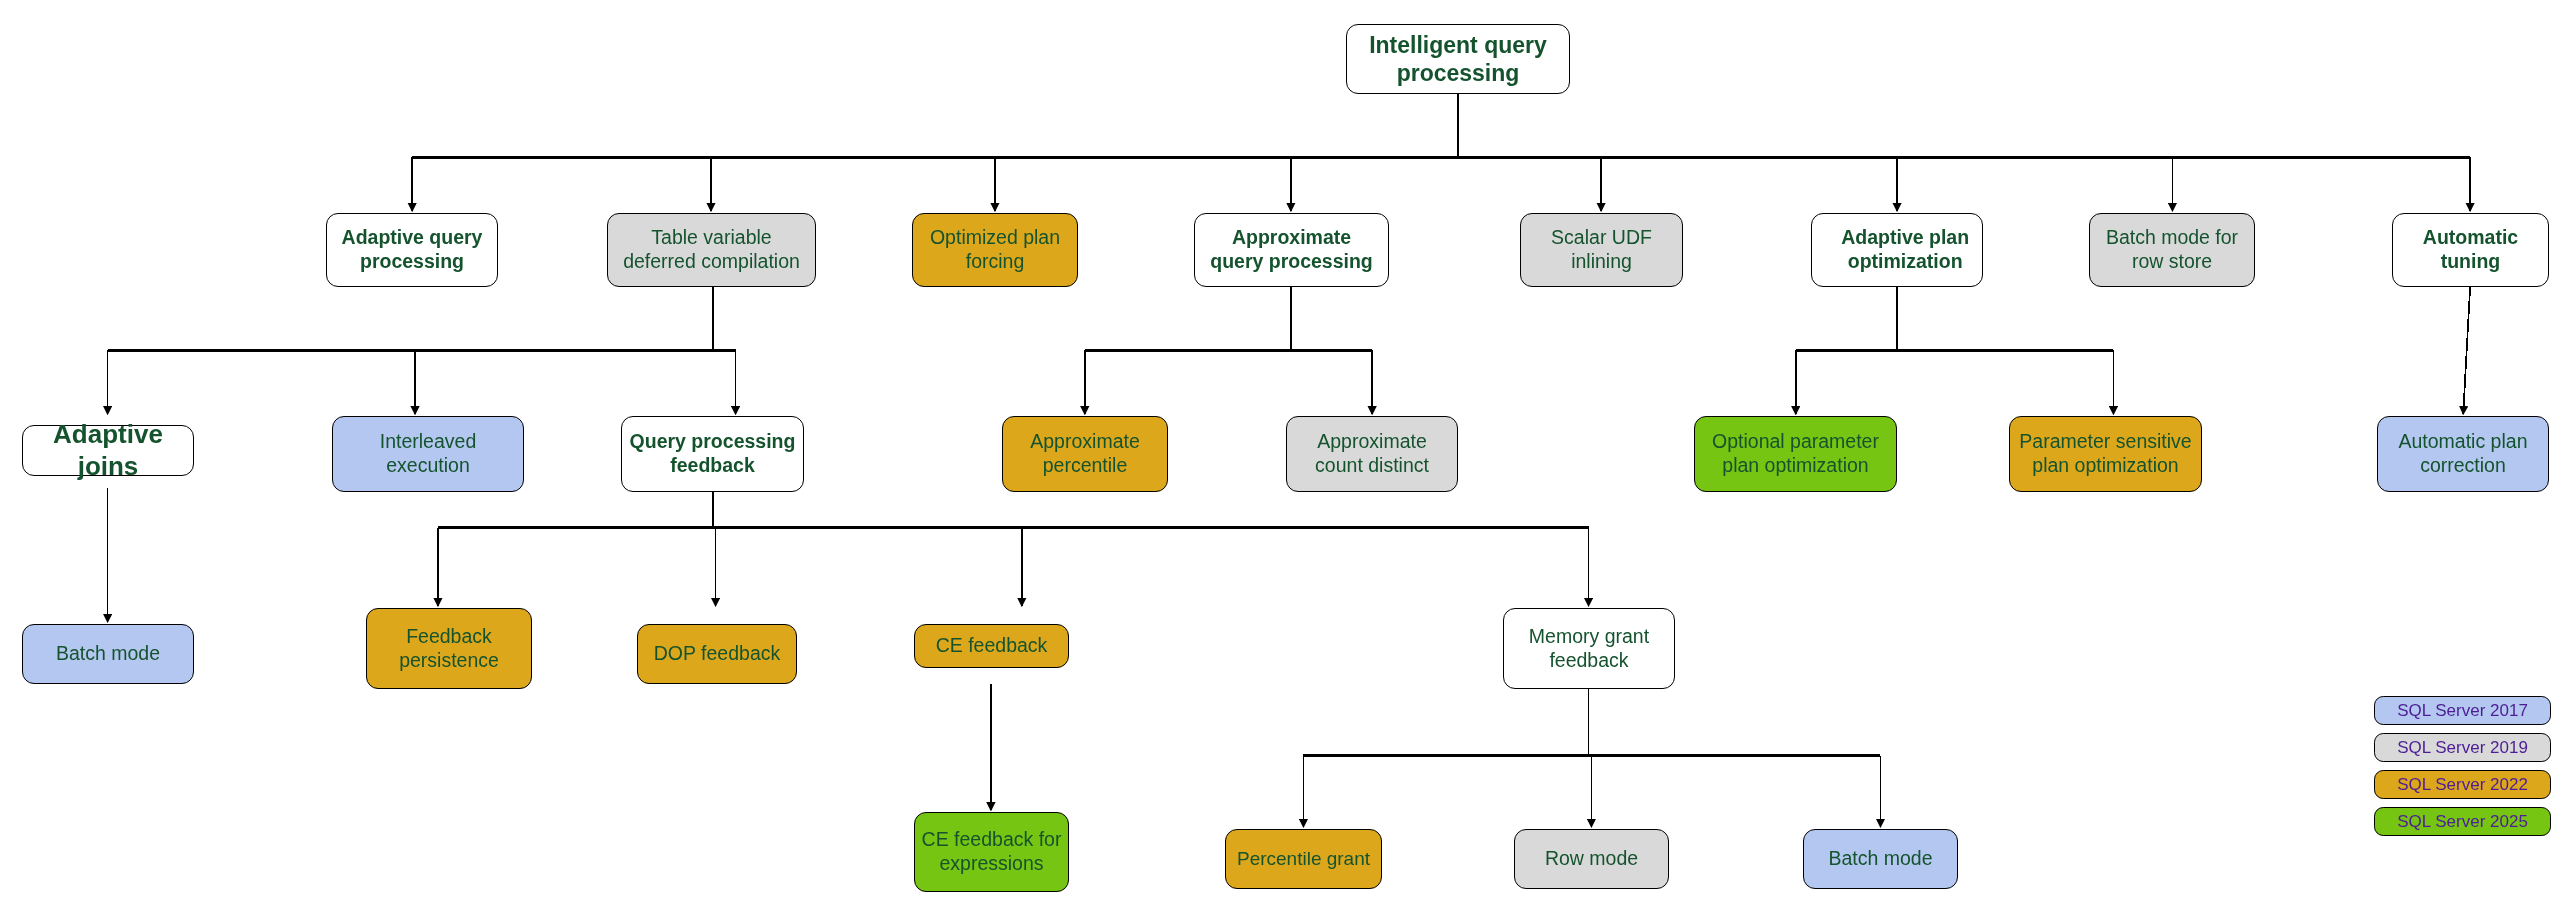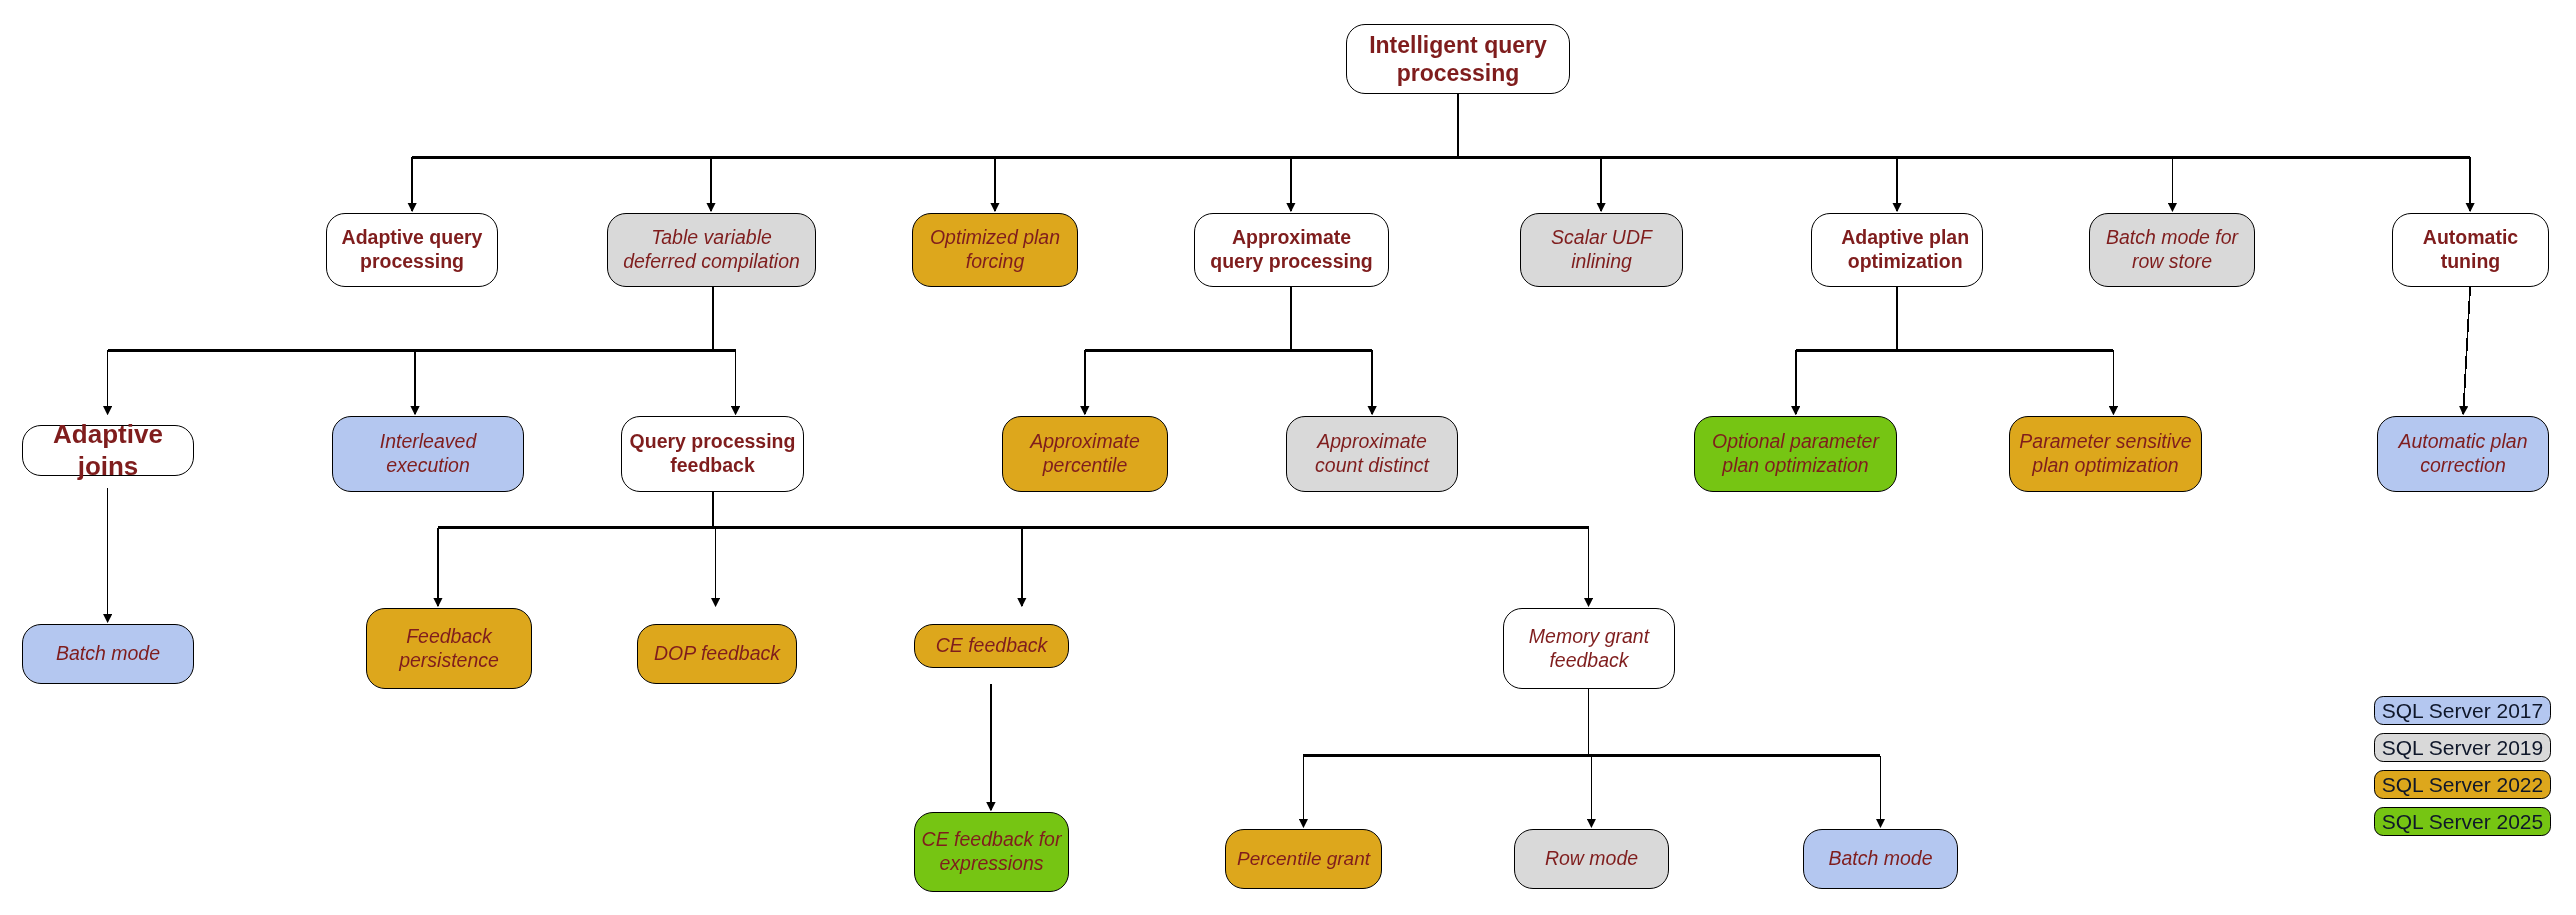--- a/index.html
+++ b/index.html
@@ -20,47 +20,47 @@
     left: 0;
     top: 0;
     width: 2576px;
     height: 916px;
     pointer-events: none;
   }
   .node {
     position: absolute;
     box-sizing: border-box;
     border: 1.7px solid #000000;
-    border-radius: 19px;
+    border-radius: 12px;
     display: flex;
     align-items: center;
     justify-content: center;
     text-align: center;
-    color: #7f1d1d;
+    color: #14532d;
     line-height: 1.22;
     padding: 2.3px 5.7px;
     white-space: pre-line;
   }
   .fill-white  { background: #ffffff; }
   .fill-gray   { background: #d9d9d9; }
   .fill-gold   { background: #dda71c; }
   .fill-green  { background: #76c513; }
   .fill-blue   { background: #b4c7f0; }
   .w-bold { font-weight: bold; }
-  .w-norm { font-weight: normal; font-style: italic; }
+  .w-norm { font-weight: normal; }
   .legend-item {
     position: absolute;
     box-sizing: border-box;
     border: 1.7px solid #000000;
     border-radius: 9.2px;
     display: flex;
     align-items: center;
     justify-content: center;
-    font-size: 21px;
-    color: #0f172a;
+    font-size: 17px;
+    color: #4c1d95;
     white-space: nowrap;
   }
 </style>
 </head>
 <body>
 
 <div id="stage">
   <svg id="edges" viewBox="0 0 4500 1600" width="2576" height="916" xmlns="http://www.w3.org/2000/svg">
       <defs>
         <marker id="arrow" viewBox="0 0 10 10" refX="8.5" refY="5" markerWidth="5.5" markerHeight="5.5" orient="auto" markerUnits="strokeWidth">

